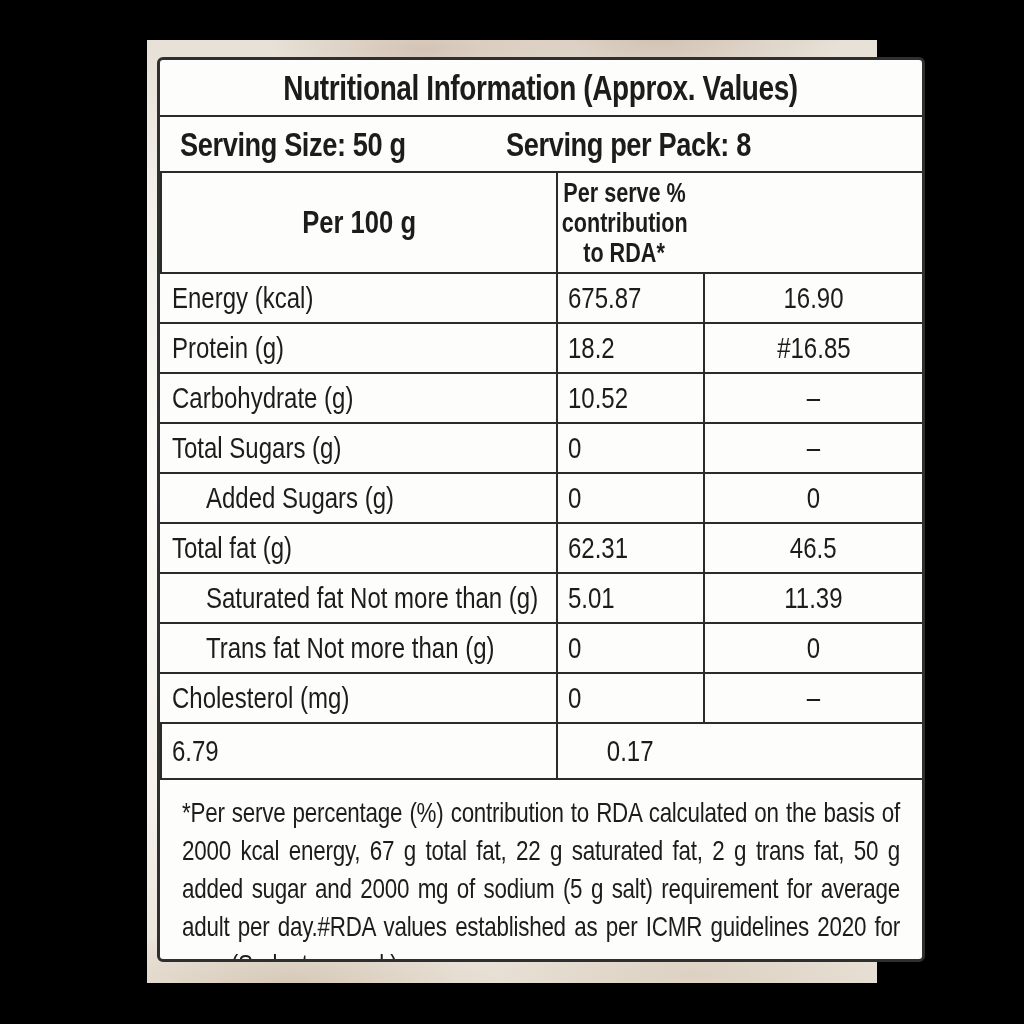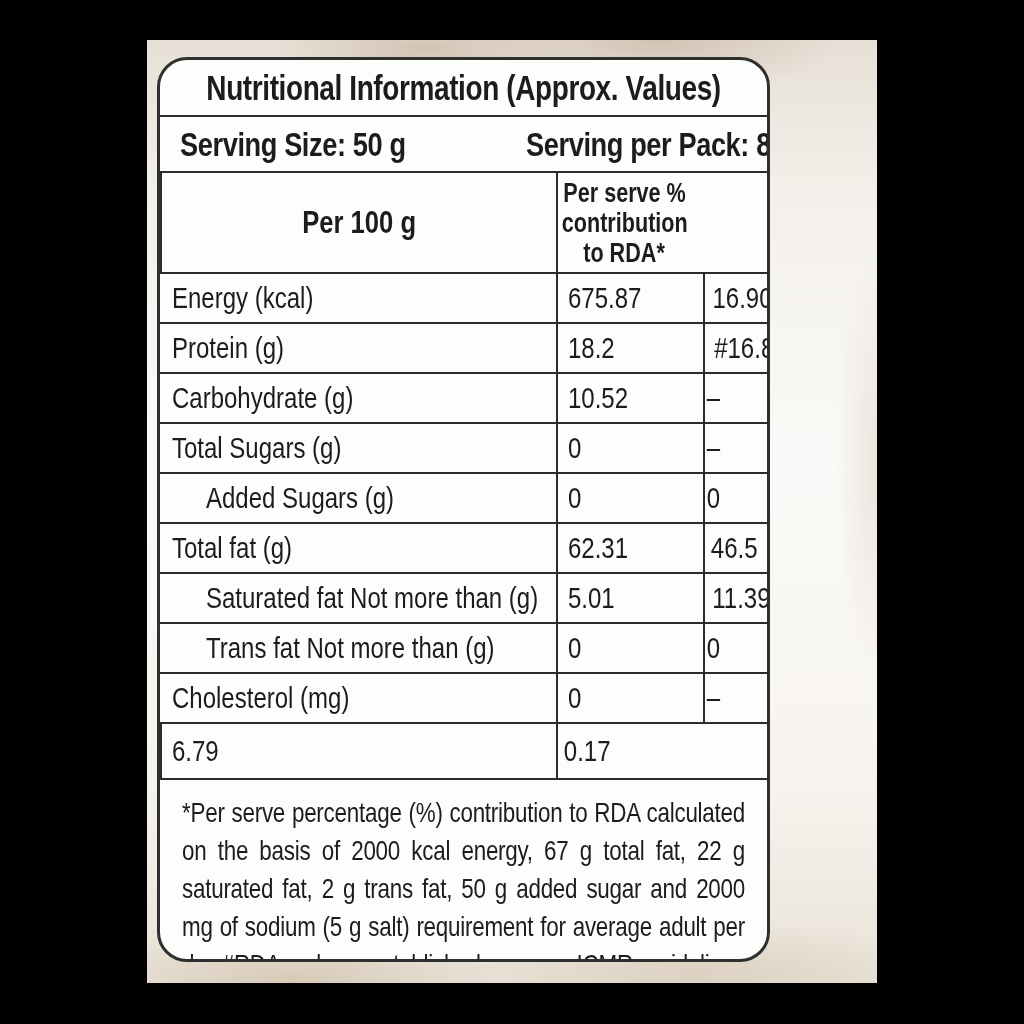--- a/index.html
+++ b/index.html
@@ -19,43 +19,43 @@
       radial-gradient(220px 60px at 38% 1%, rgba(186,160,138,0.45), rgba(186,160,138,0) 70%),
       radial-gradient(260px 80px at 70% 0%, rgba(170,140,115,0.35), rgba(170,140,115,0) 70%),
       radial-gradient(300px 90px at 20% 100%, rgba(196,176,152,0.5), rgba(196,176,152,0) 70%),
       radial-gradient(340px 80px at 75% 99%, rgba(200,182,160,0.4), rgba(200,182,160,0) 70%),
       radial-gradient(60px 300px at 100% 45%, rgba(205,188,166,0.35), rgba(205,188,166,0) 70%),
       linear-gradient(180deg, #e7e0d6 0%, #f4f1ec 18%, #fbfaf8 45%, #f7f4ef 78%, #e9e2d7 100%);
   }
 
   
   .nutri-label {
-    position: absolute; left: 157px; top: 57px; width: 613px; height: 905px;
+    position: absolute; left: 157px; top: 57px; width: 768px; height: 905px;
     background: #fdfdfc;
     border: 3px solid #2f2f2f;
-    border-radius: 30px;
+    border-radius: 6px;
     display: flex; flex-direction: column;
     overflow: hidden;
   }
 
   
   .ct  { display: inline-block; transform: scaleX(0.8); transform-origin: 0 50%; white-space: nowrap; }
   .ctc { transform-origin: 50% 50%; }
 
   .title-row {
     height: 57px; flex: 0 0 57px;
     border-bottom: 2px solid #2b2b2b;
     display: flex; align-items: center; justify-content: center;
     font-size: 35px; font-weight: bold; letter-spacing: -0.5px;
   }
   .serving-row {
     height: 56px; flex: 0 0 56px;
     border-bottom: 2px solid #2b2b2b;
     display: flex; align-items: center;
-    padding-left: 20px; gap: 64px;
+    padding-left: 20px; gap: 44px;
     font-size: 34px; font-weight: bold; letter-spacing: -0.5px;
   }
 
   .grid-row {
     display: grid;
     grid-template-columns: 396px 147px 1fr;
   }
   .cell { display: flex; align-items: center; min-width: 0; }
   .cell.vline { border-left: 2px solid #2b2b2b; }
 
@@ -69,21 +69,21 @@
   .h-rda      { justify-content: flex-end; text-align: center;
                 font-size: 27px; line-height: 30px; }
   .h-rda .lines { display: flex; flex-direction: column; align-items: center; }
 
   .data-row { flex: 0 0 50px; height: 50px; border-bottom: 2px solid #2b2b2b; }
   .data-row.last { flex: 0 0 56px; height: 56px; }
   .data-row .cell { font-size: 30px; }
   .c-nutrient { padding-left: 12px; }
   .c-nutrient.indent { padding-left: 46px; }
   .c-per100   { padding-left: 10px; }
-  .c-rda      { justify-content: flex-start; }
+  .c-rda      { justify-content: center; }
 
   .footnote-wrap { flex: 1 1 auto; padding: 14px 22px 0 22px; overflow: hidden; }
   .footnote {
     width: 125%;
     transform: scaleX(0.8); transform-origin: 0 0;
     font-size: 28px; line-height: 38px;
     text-align: justify;
     letter-spacing: -0.3px;
   }
 </style>

